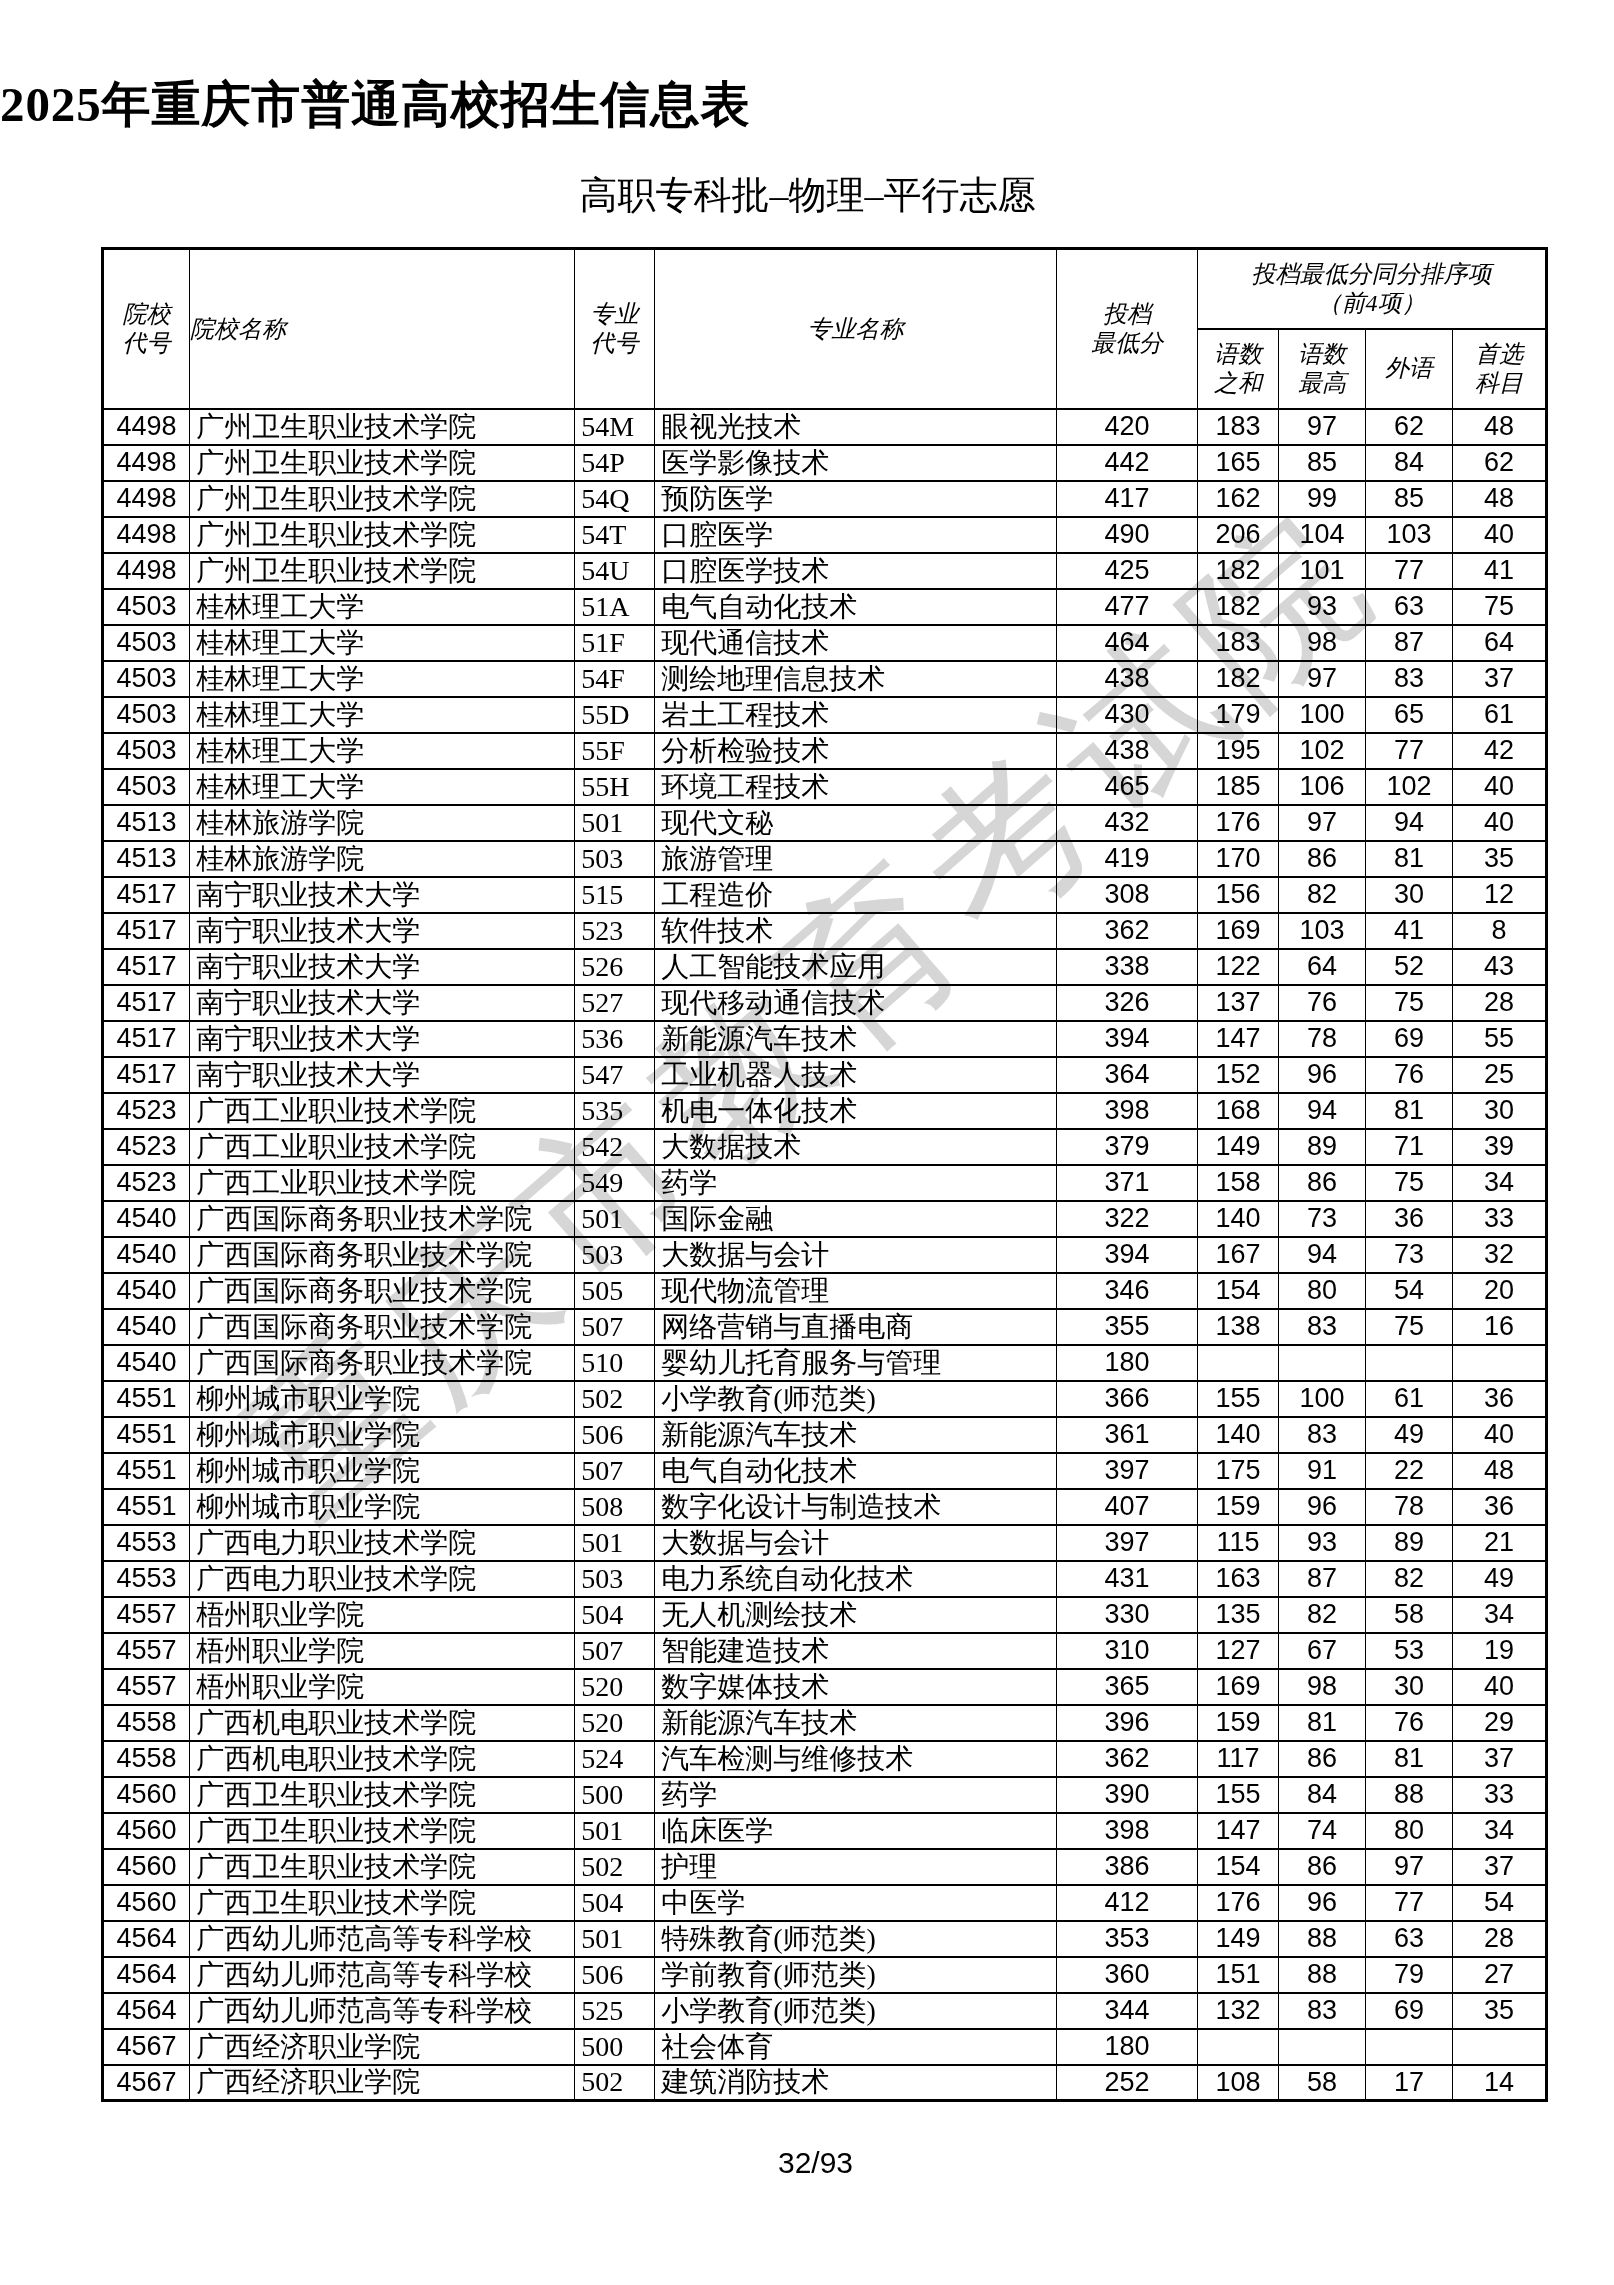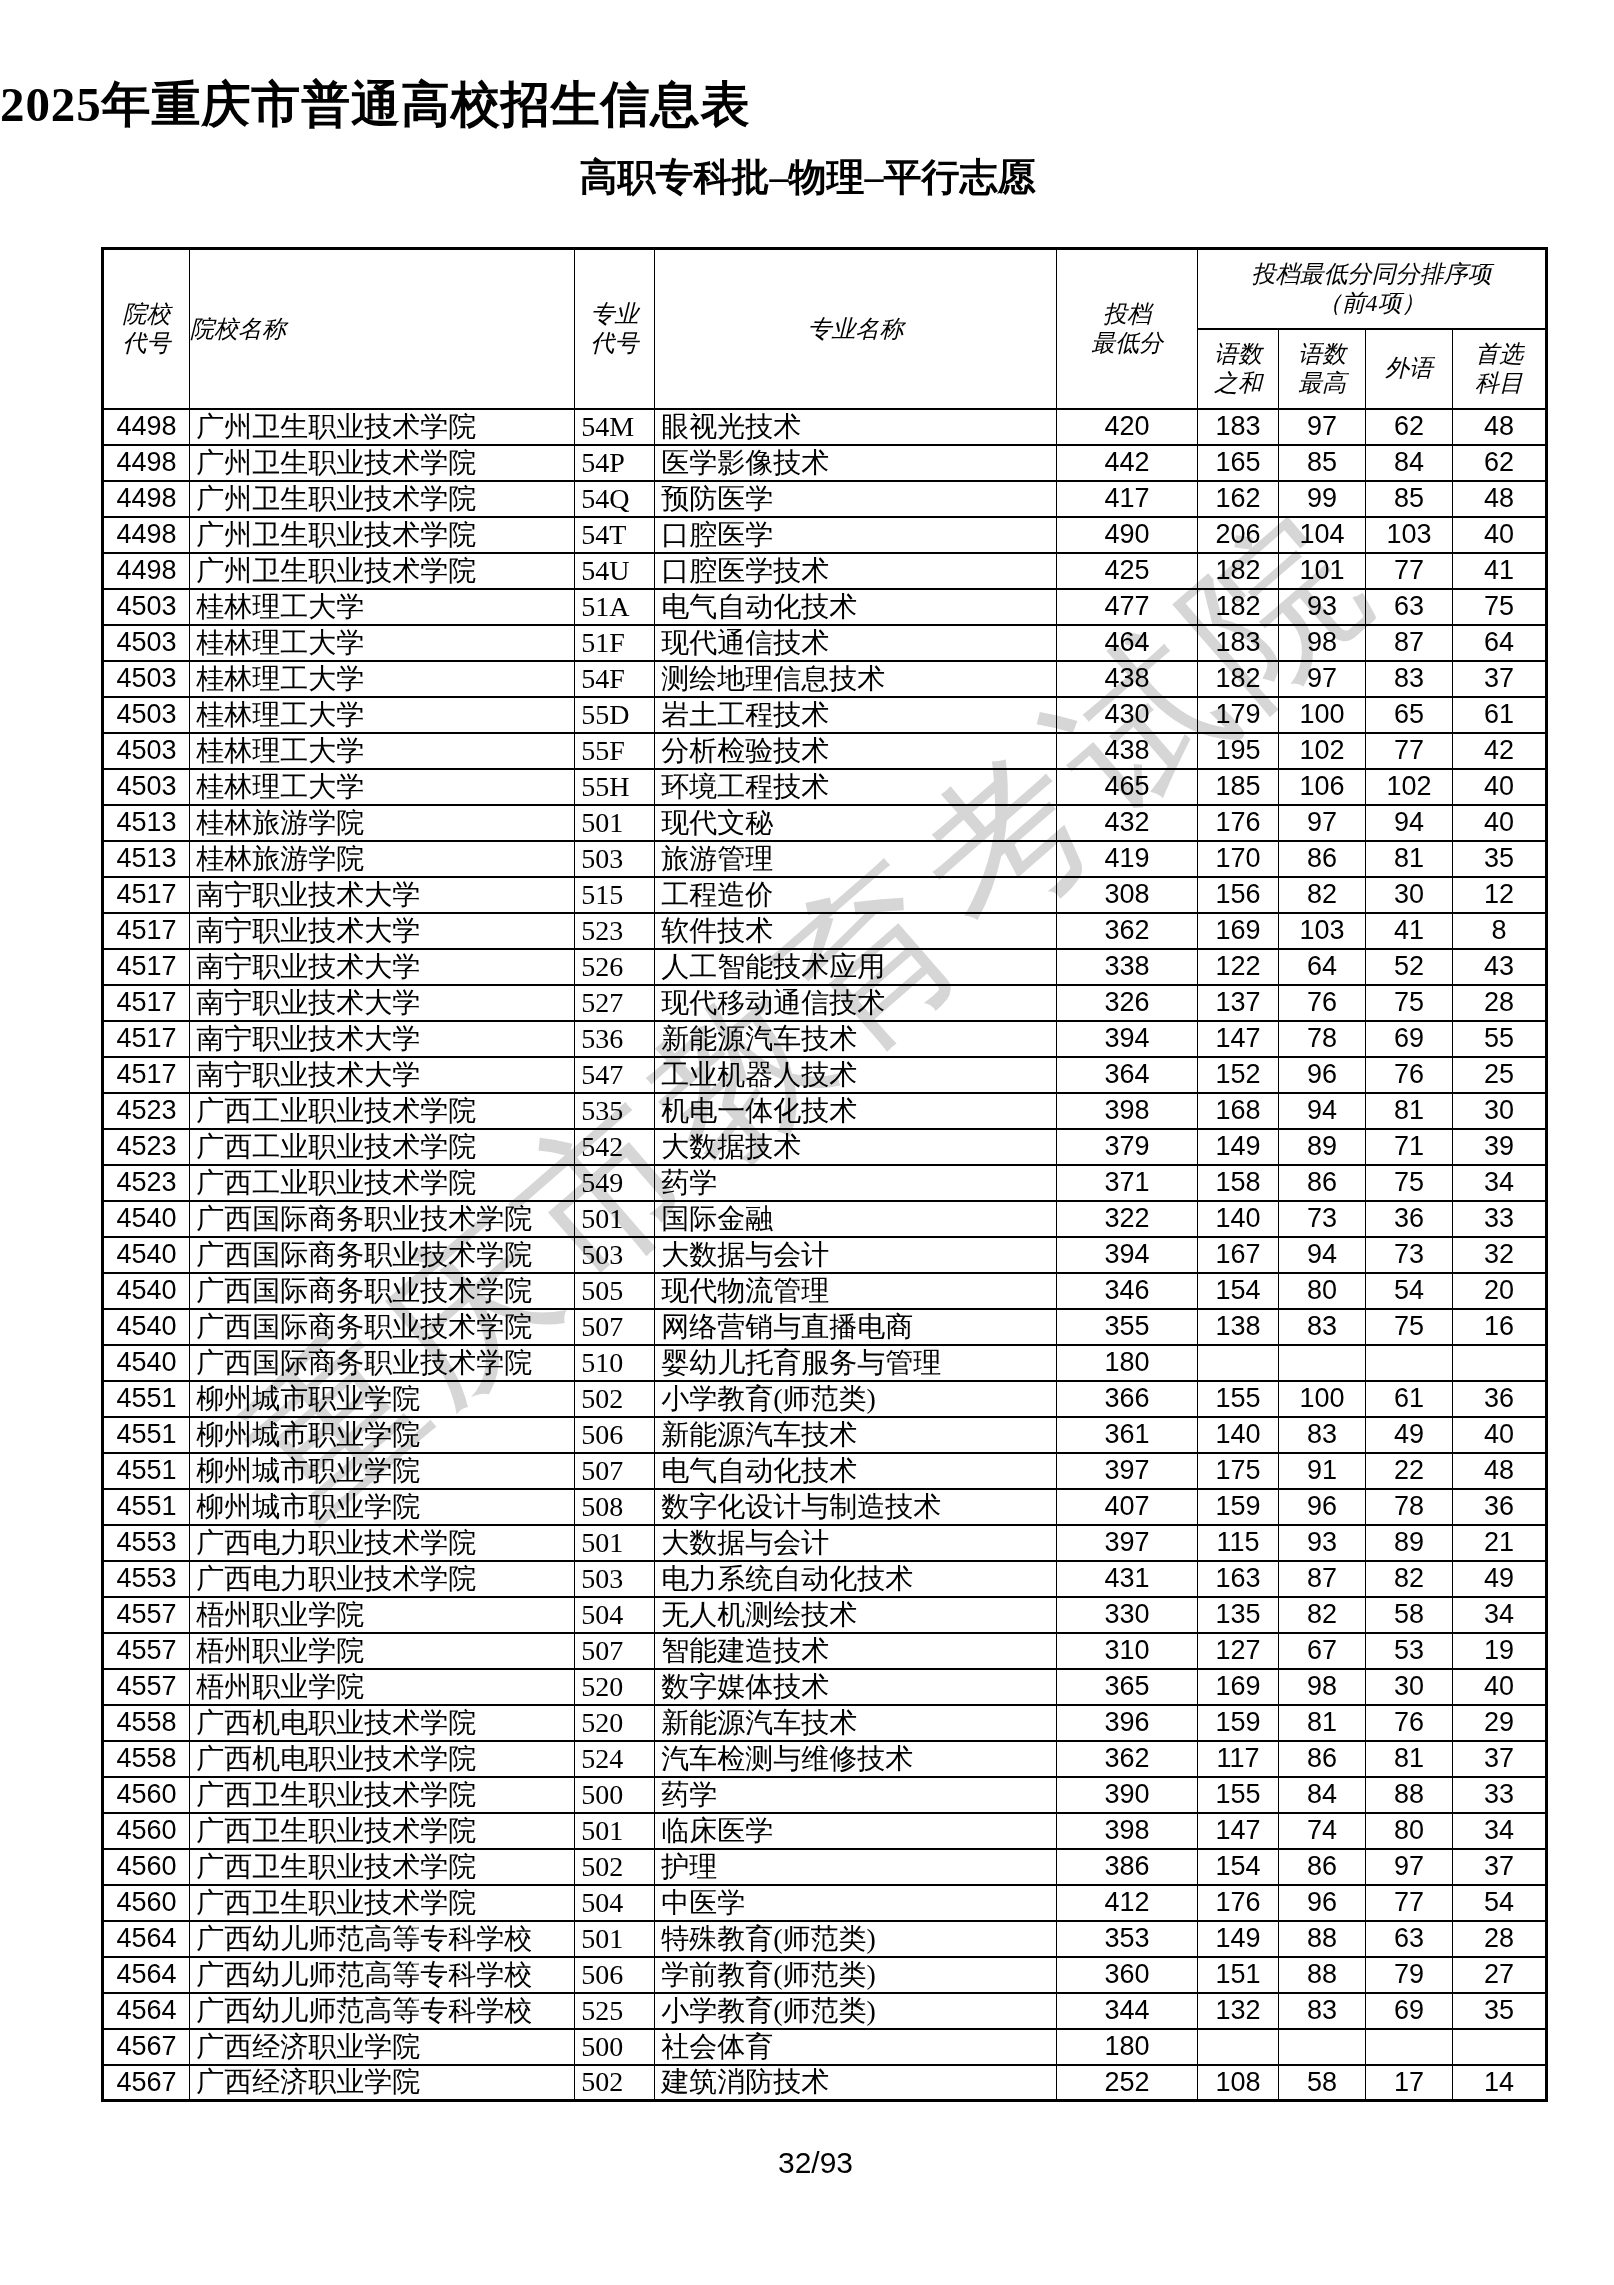--- a/index.html
+++ b/index.html
@@ -32,27 +32,27 @@
     left:0;
     width:100%;
     margin:0;
     font-size:49px;
     font-weight:bold;
     letter-spacing:0.9px;
     z-index:2;
   }
   .subtitle{
     position:absolute;
-    top:152px;
+    top:170px;
     left:0;
     width:100%;
     margin:0;
     text-align:center;
     font-size:38px;
-    font-weight:bold;
+    font-weight:normal;
     z-index:2;
   }
   table.tbl{
     position:absolute;
     left:101px;
     top:247px;
     width:1444px;
     border-collapse:collapse;
     table-layout:fixed;
     z-index:2;

